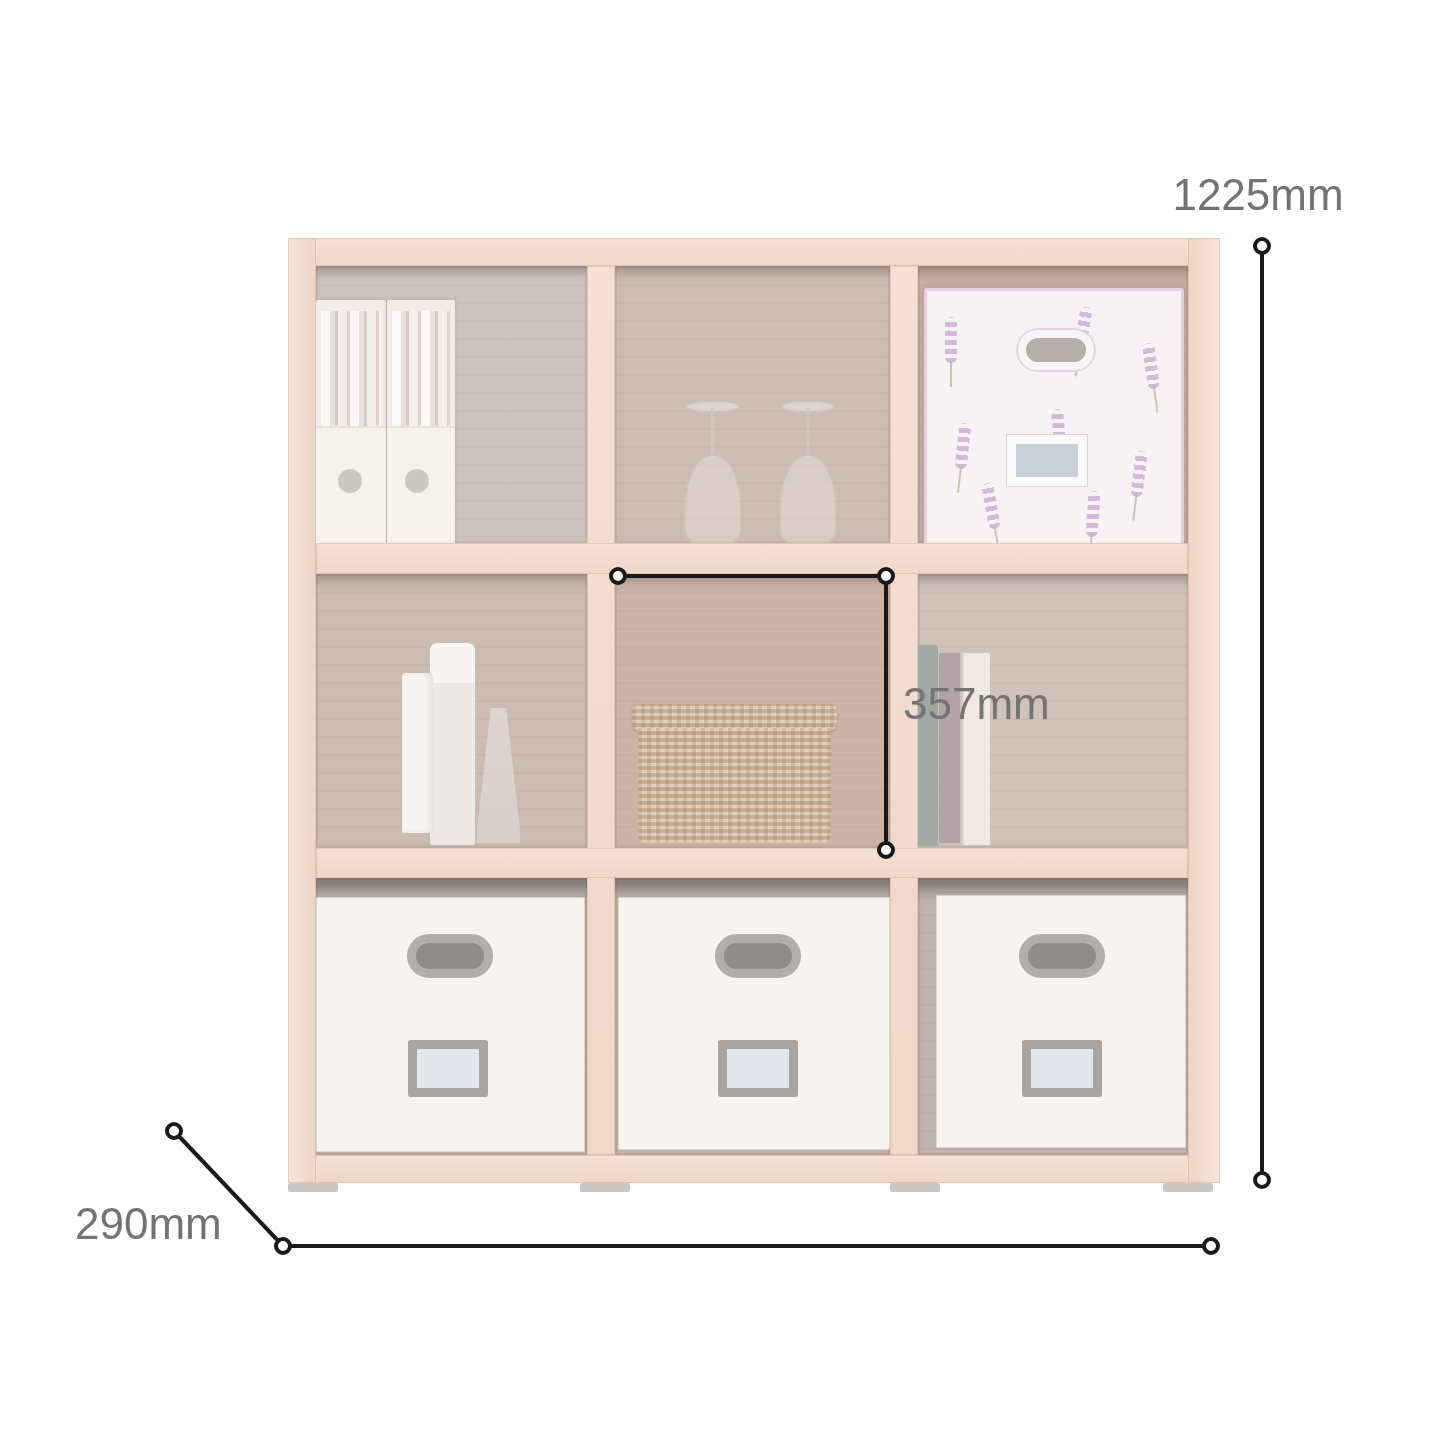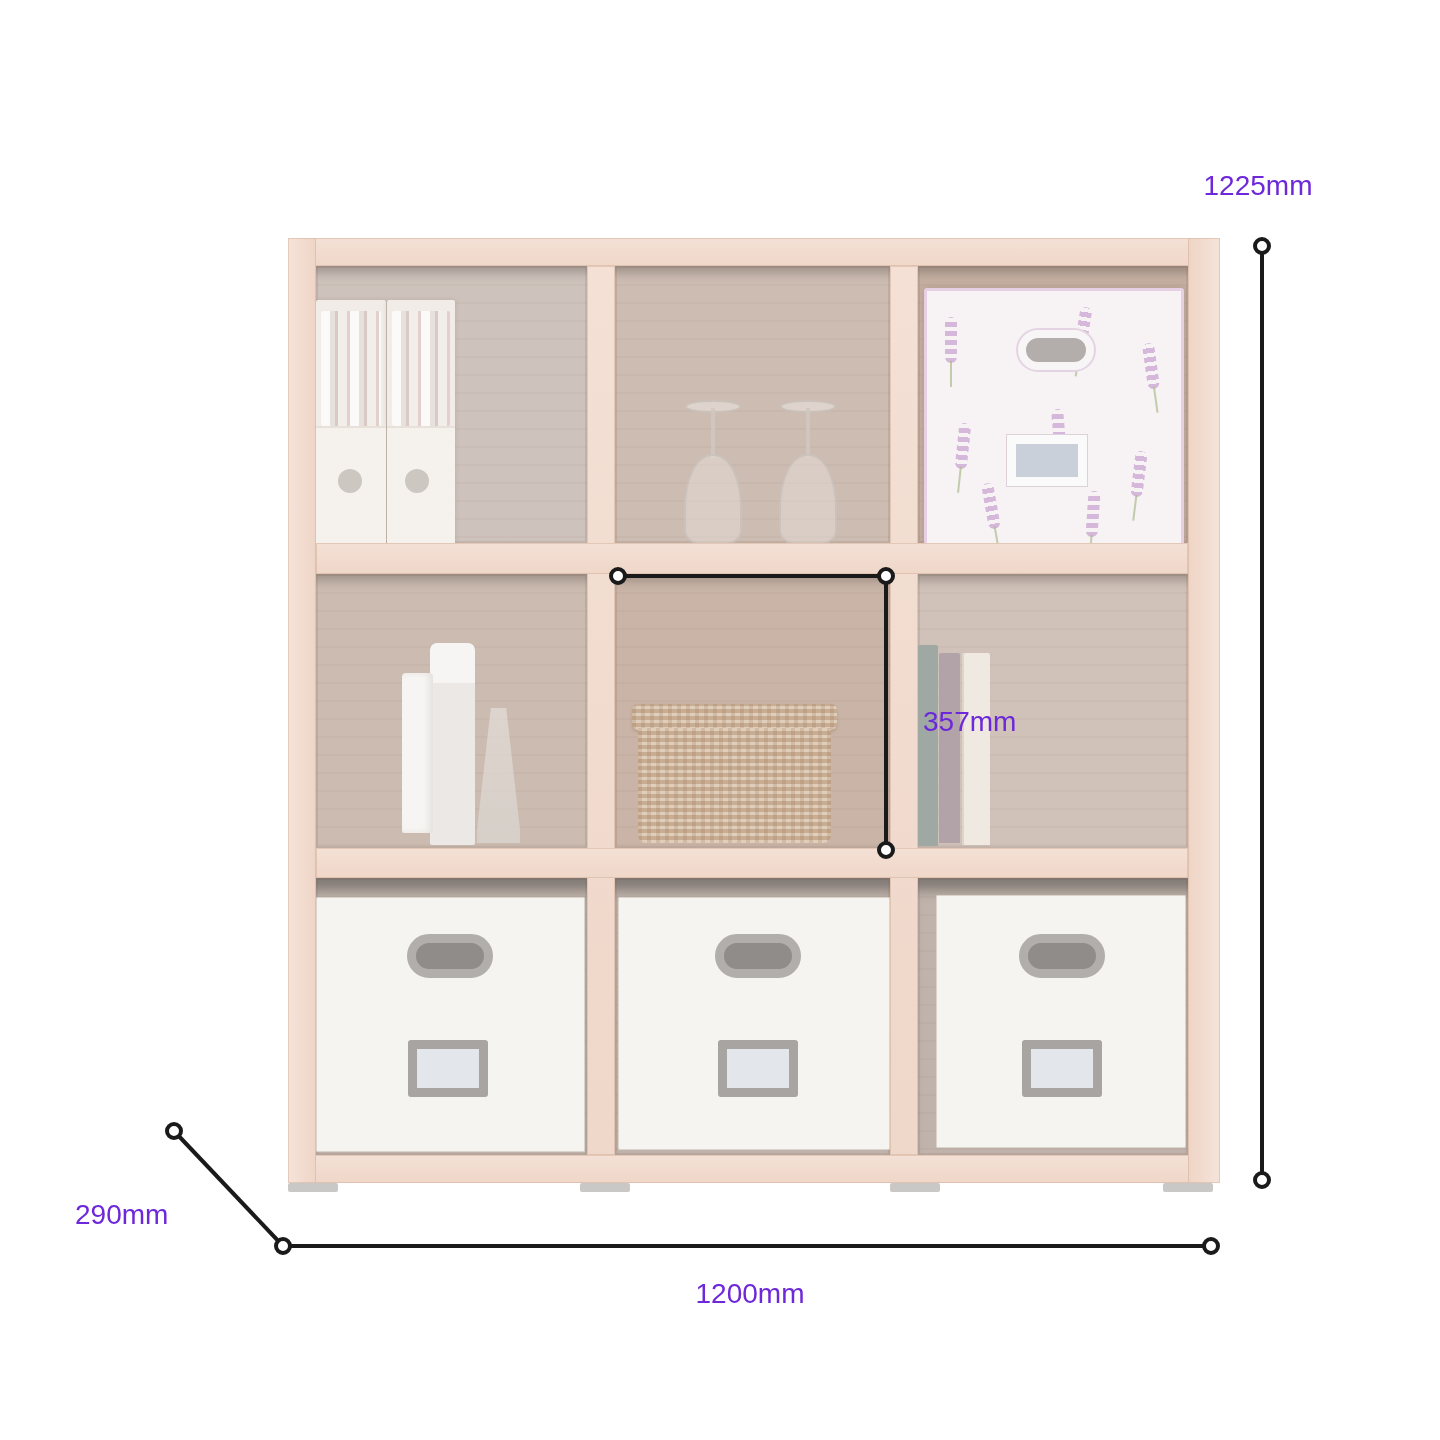--- a/index.html
+++ b/index.html
@@ -60,24 +60,24 @@
   .book{border-radius:2px 2px 0 0;}
   .book1{background:#9fa8a2;} .book2{background:#b2a3a8;} .book3{background:#efe9e2;box-shadow:inset 2px 0 0 #ddd5cc;}
   
   .white-box{background:#f6f4f1;border-radius:2px;box-shadow:inset 0 0 0 1px rgba(200,190,182,0.6);}
   .box-handle{background:#8f8c8a;border:9px solid #b1aeac;}
   .box-label{background:#e3e6ea;border:9px solid #a7a4a2;border-radius:3px;}
   
   .dim-svg{position:absolute;left:0;top:0;pointer-events:none;}
   .dim-svg line{stroke:#1a1a1a;stroke-width:4;}
   .dim-svg circle{fill:#ffffff;stroke:#1a1a1a;stroke-width:4;}
-  .dim-label{position:absolute;font-size:28px;line-height:1.15;font-weight:400;color:#6d28d9;white-space:nowrap;}
+  .dim-label{position:absolute;font-size:44px;line-height:1.15;font-weight:400;color:#737373;white-space:nowrap;}
   .lbl-height{left:1148px;top:170px;width:220px;text-align:center;}
   .lbl-cellw{left:654px;top:511px;width:200px;text-align:center;}
-  .lbl-cellh{left:903px;top:706px;margin-left:20px;}
+  .lbl-cellh{left:903px;top:679px;}
   .lbl-depth{left:75px;top:1199px;}
   .lbl-width{left:650px;top:1278px;width:200px;text-align:center;}
 </style>
 </head>
 <body>
 
 <div class="canvas">
 
   <div class="shelf">
 
@@ -182,15 +182,14 @@
     <circle cx="886" cy="576" r="7"></circle>
     <circle cx="886" cy="850" r="7"></circle>
     <circle cx="174" cy="1131" r="7"></circle>
     <circle cx="283" cy="1246" r="7"></circle>
     <circle cx="1211" cy="1246" r="7"></circle>
   </svg>
 
   <div class="dim-label lbl-height">1225mm</div>
   <div class="dim-label lbl-cellh">357mm</div>
   <div class="dim-label lbl-depth">290mm</div>
-  <div class="dim-label lbl-width">1200mm</div>
 
 </div>
 
 </body></html>

